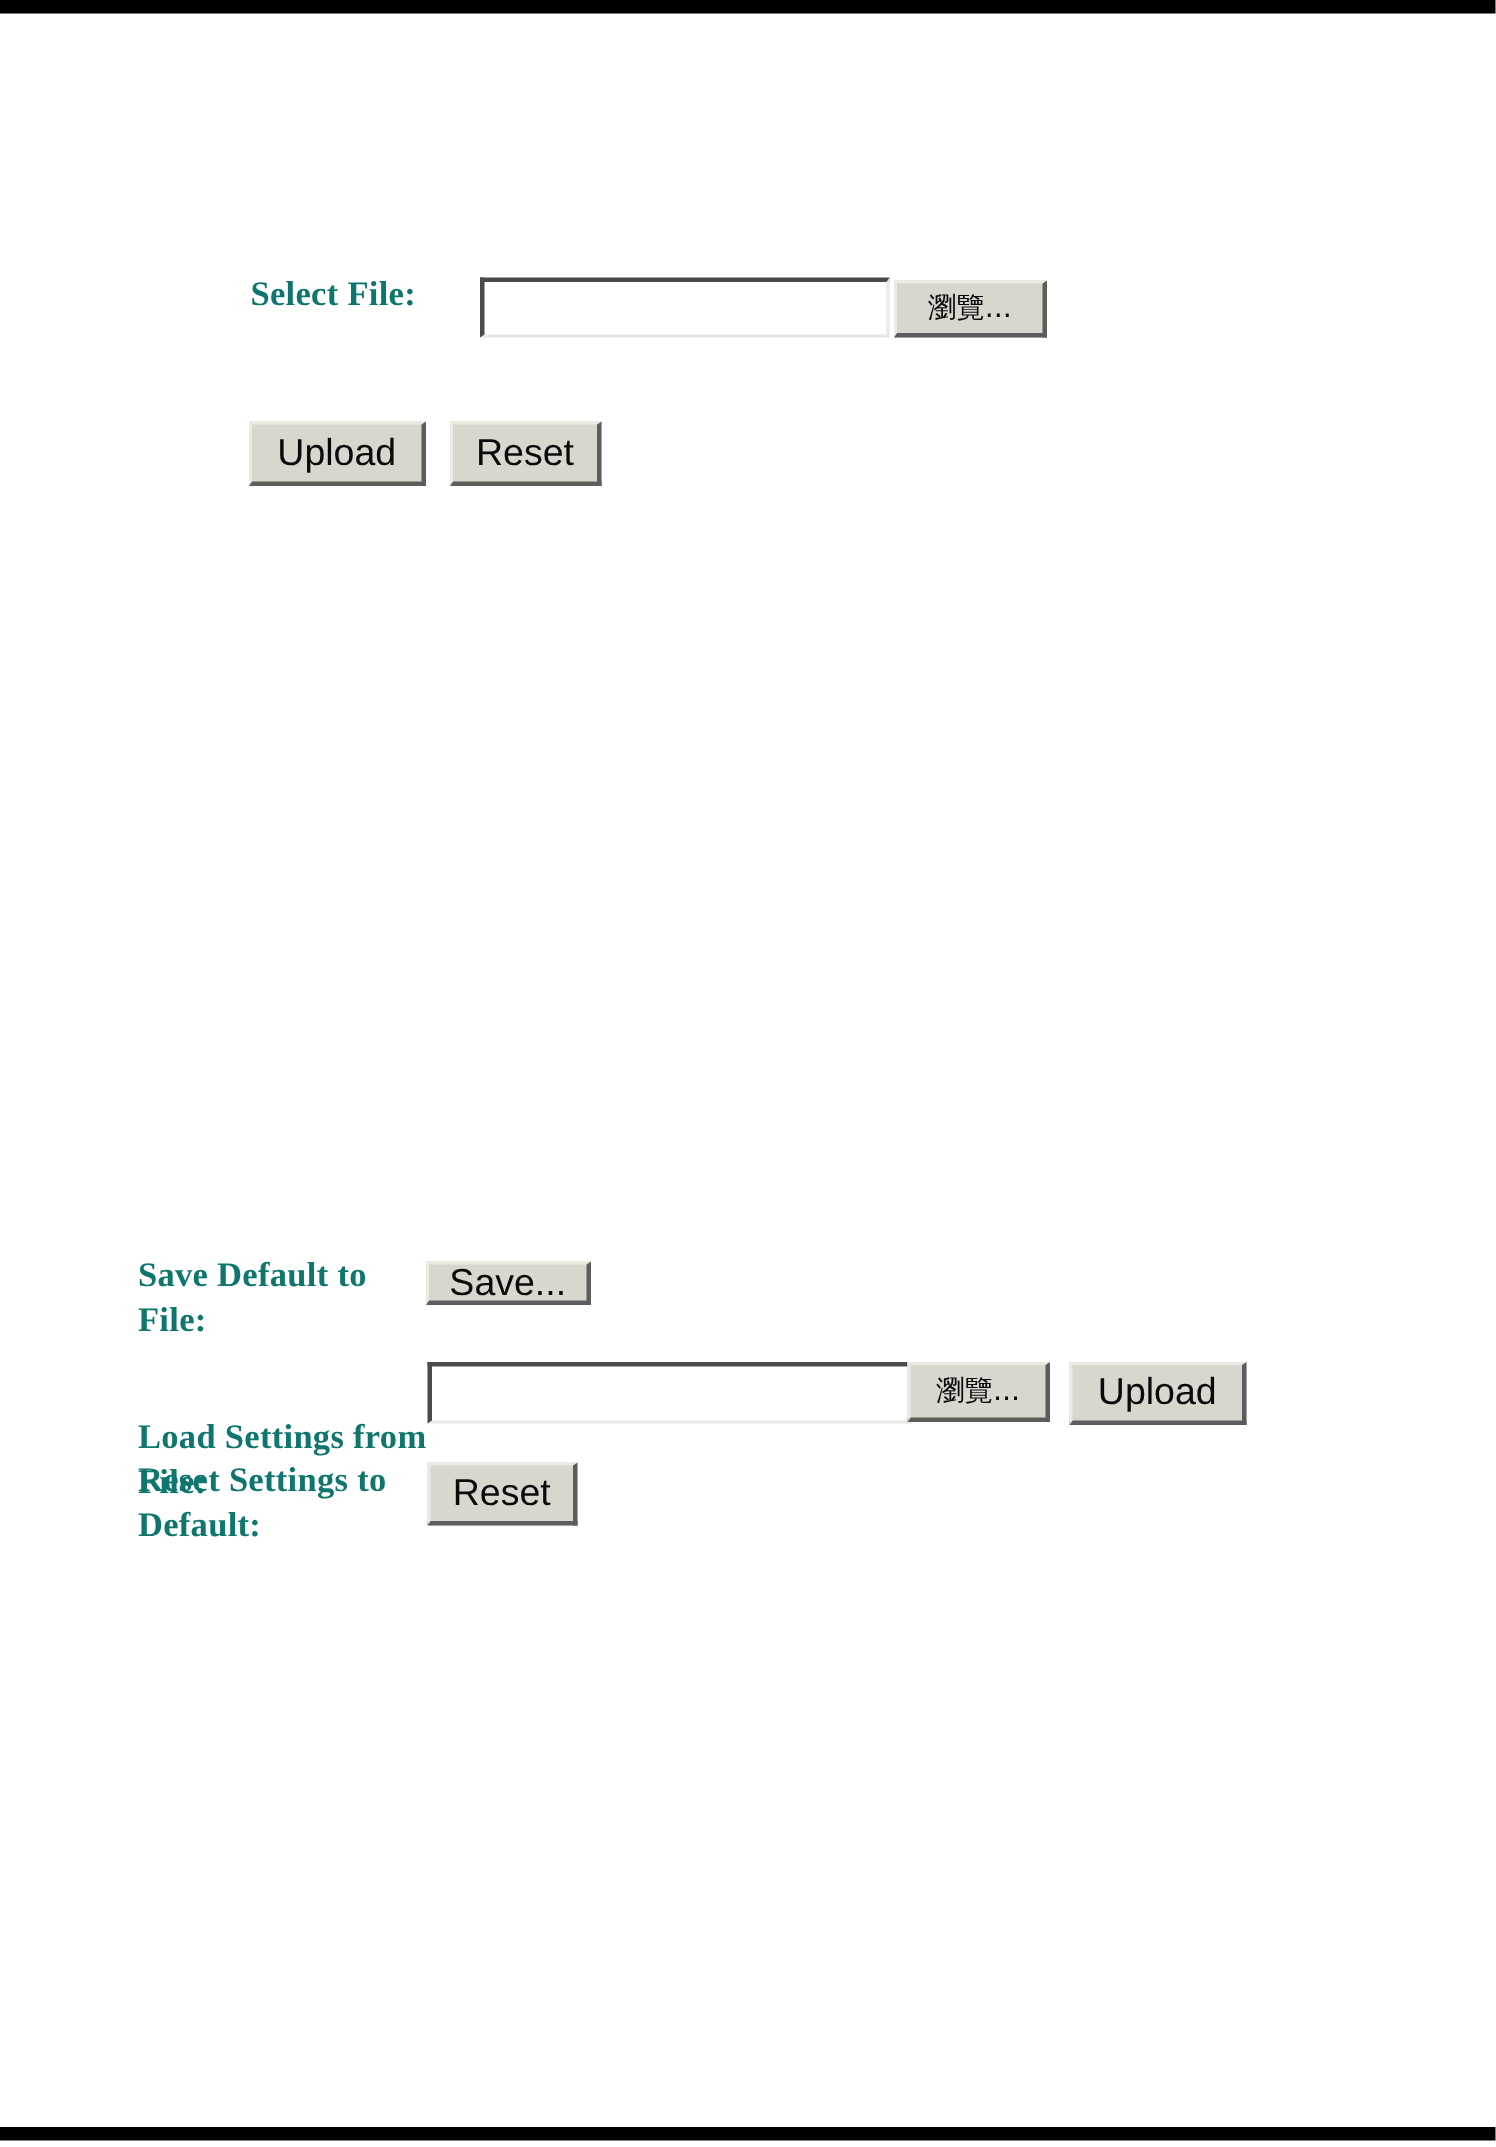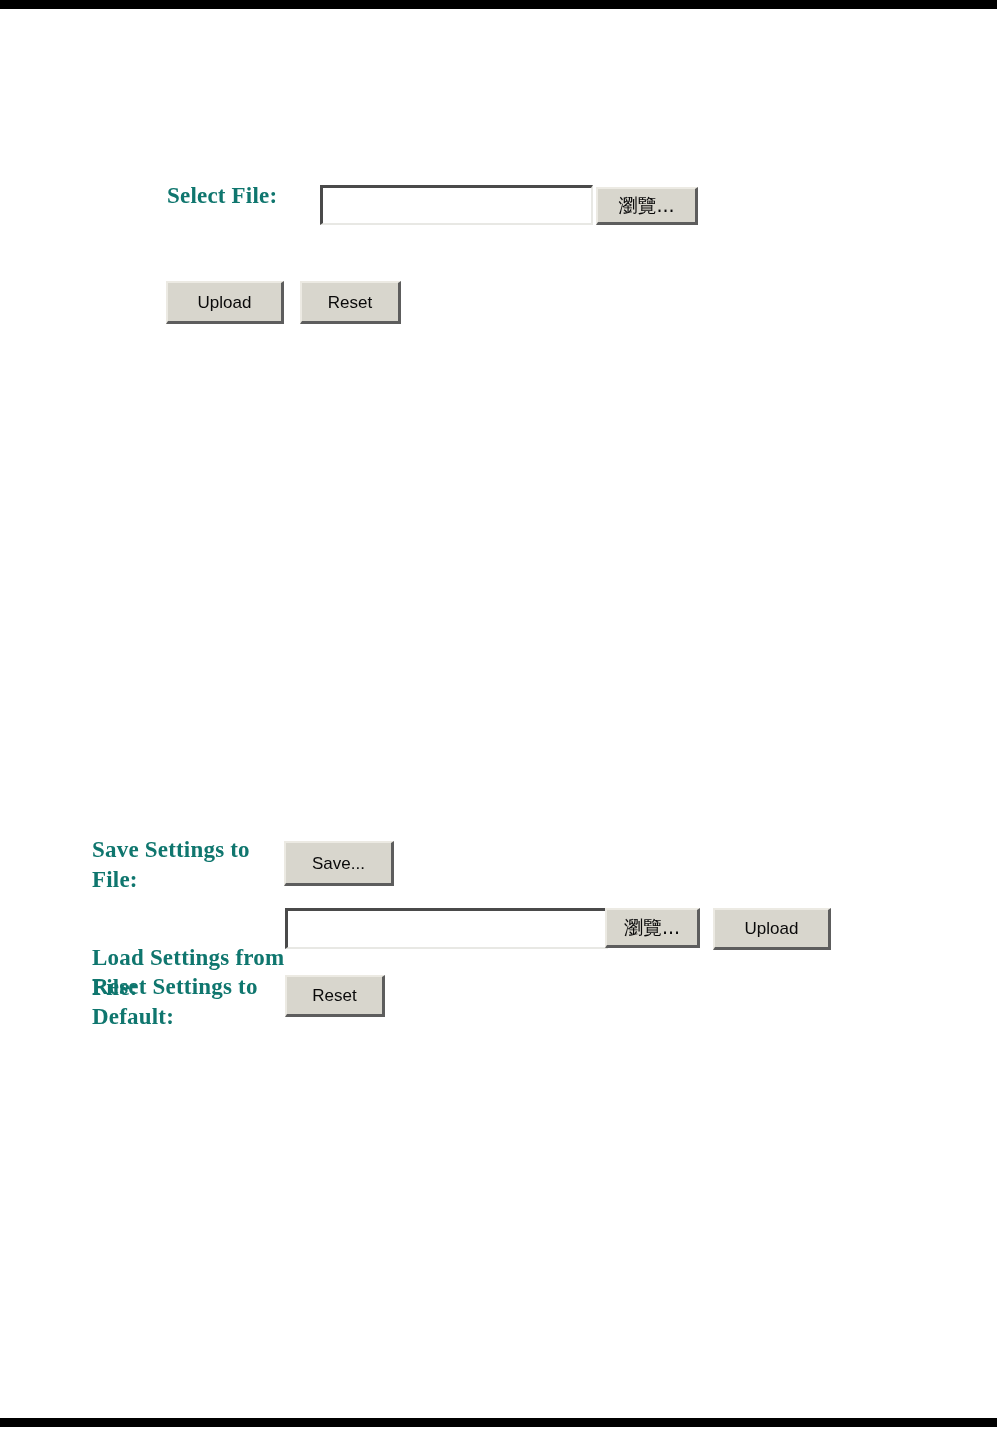--- a/index.html
+++ b/index.html
@@ -63,21 +63,21 @@
     background: #d8d6cd;
     border-top: 2px solid #eceae3;
     border-left: 2px solid #eceae3;
     border-right: 3px solid #5d5d5d;
     border-bottom: 3px solid #5d5d5d;
     box-sizing: border-box;
     display: flex;
     align-items: center;
     justify-content: center;
     font-family: "Liberation Sans", "DejaVu Sans", sans-serif;
-    font-size: 17px;
+    font-size: 25px;
     line-height: 1;
     color: #0a0a0a;
     cursor: pointer;
     padding: 0;
     white-space: nowrap;
     user-select: none;
   }
   .btn.cjk {
     font-family: "DejaVu Sans", "Liberation Sans", sans-serif;
     font-size: 19px;
@@ -87,21 +87,21 @@
   #select-file-label { position: absolute; left: 167px; top: 181px; width: 150px; }
 
   #select-file-input { left: 320px; top: 185px;  width: 273px; height: 40px; }
   #select-file-browse{ left: 596px; top: 187px;  width: 102px; height: 38px; }
 
   #upload-button-top { left: 166px; top: 281px;  width: 118px; height: 43px; }
   #reset-button-top  { left: 300px; top: 281px;  width: 101px; height: 43px; }
 
   
   #save-settings-label   { position: absolute; left: 92px;  top: 835px; width: 190px; }
-  #save-settings-button  { left: 284px; top: 841px;  width: 110px; height: 45px; }
+  #save-settings-button  { left: 284px; top: 841px;  width: 110px; height: 29px; }
 
   #load-settings-label   { position: absolute; left: 92px;  top: 902px; width: 195px; margin-top: 41px; }
   #load-settings-input   { left: 285px; top: 908px;  width: 323px; height: 41px; }
   #load-settings-browse  { left: 605px; top: 908px;  width: 95px;  height: 40px; }
   #load-settings-upload  { left: 713px; top: 908px;  width: 118px; height: 42px; }
 
   #reset-settings-label  { position: absolute; left: 92px;  top: 972px; width: 195px; }
   #reset-settings-button { left: 285px; top: 975px;  width: 100px; height: 42px; }
 </style>
 </head>
@@ -112,21 +112,21 @@
 <div class="label" id="select-file-label">Select File:</div>
 
 <input class="textbox" id="select-file-input" type="text" value="" style="">
 
 <button class="btn cjk" id="select-file-browse">瀏覽...</button>
 
 <button class="btn" id="upload-button-top">Upload</button>
 
 <button class="btn" id="reset-button-top">Reset</button>
 
-<div class="label" id="save-settings-label">Save Settings to File:</div>
+<div class="label" id="save-settings-label">Save Default to File:</div>
 
 <button class="btn" id="save-settings-button">Save...</button>
 
 <div class="label" id="load-settings-label">Load Settings from File:</div>
 
 <input class="textbox" id="load-settings-input" type="text" value="" style="">
 
 <button class="btn cjk" id="load-settings-browse">瀏覽...</button>
 
 <button class="btn" id="load-settings-upload">Upload</button>

